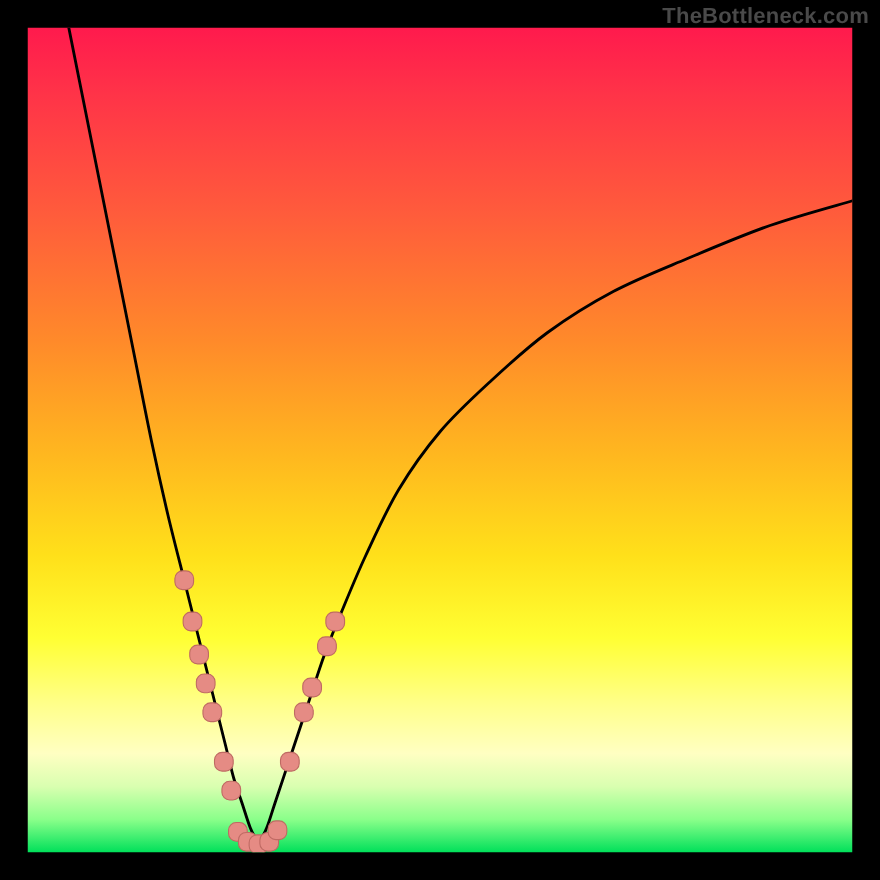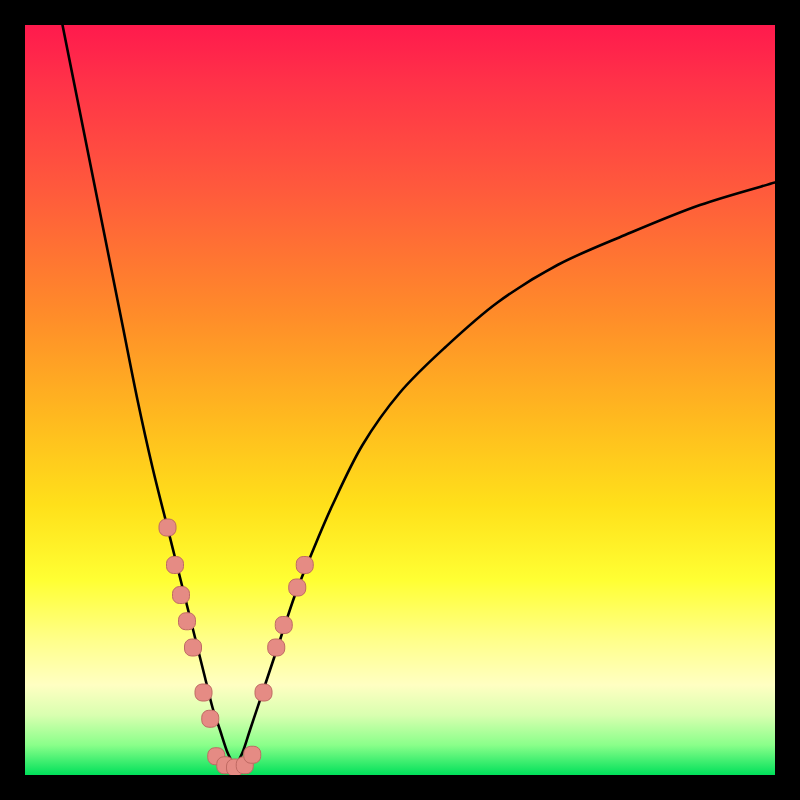--- a/index.html
+++ b/index.html
@@ -93,13 +93,14 @@
           <rect x="263.75" y="554" width="17" height="17" rx="7" ry="7" fill="#e58b84" stroke="#bf6a63" stroke-width="1"></rect>
           <rect x="271.25" y="531.5" width="17" height="17" rx="7" ry="7" fill="#e58b84" stroke="#bf6a63" stroke-width="1"></rect>
           <rect x="182.75" y="722.75" width="17" height="17" rx="7" ry="7" fill="#e58b84" stroke="#bf6a63" stroke-width="1"></rect>
           <rect x="191.75" y="731.75" width="17" height="17" rx="7" ry="7" fill="#e58b84" stroke="#bf6a63" stroke-width="1"></rect>
           <rect x="201.50000000000003" y="734" width="17" height="17" rx="7" ry="7" fill="#e58b84" stroke="#bf6a63" stroke-width="1"></rect>
           <rect x="211.25" y="731.75" width="17" height="17" rx="7" ry="7" fill="#e58b84" stroke="#bf6a63" stroke-width="1"></rect>
           <rect x="218.75" y="721.25" width="17" height="17" rx="7" ry="7" fill="#e58b84" stroke="#bf6a63" stroke-width="1"></rect>
         </g>
     </svg>
   </div>
+  <div class="watermark">TheBottleneck.com</div>
 </div>
 
 </body></html>

